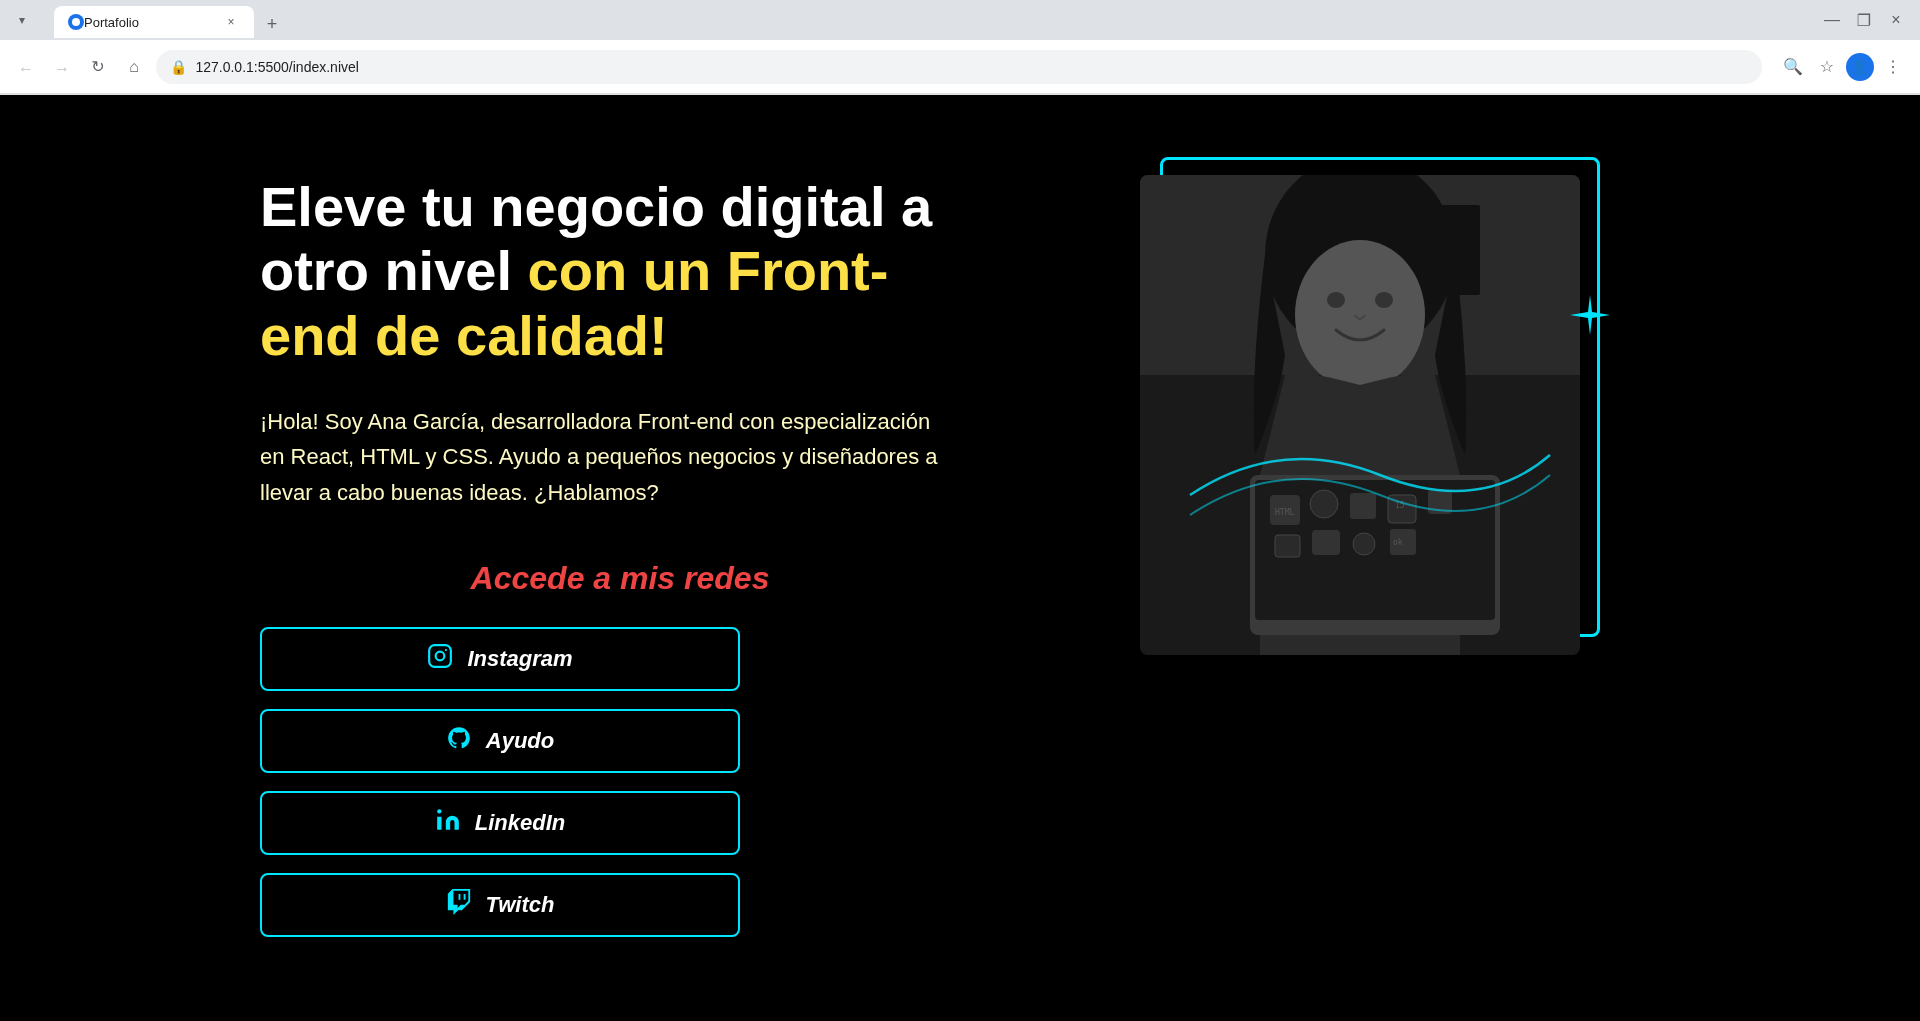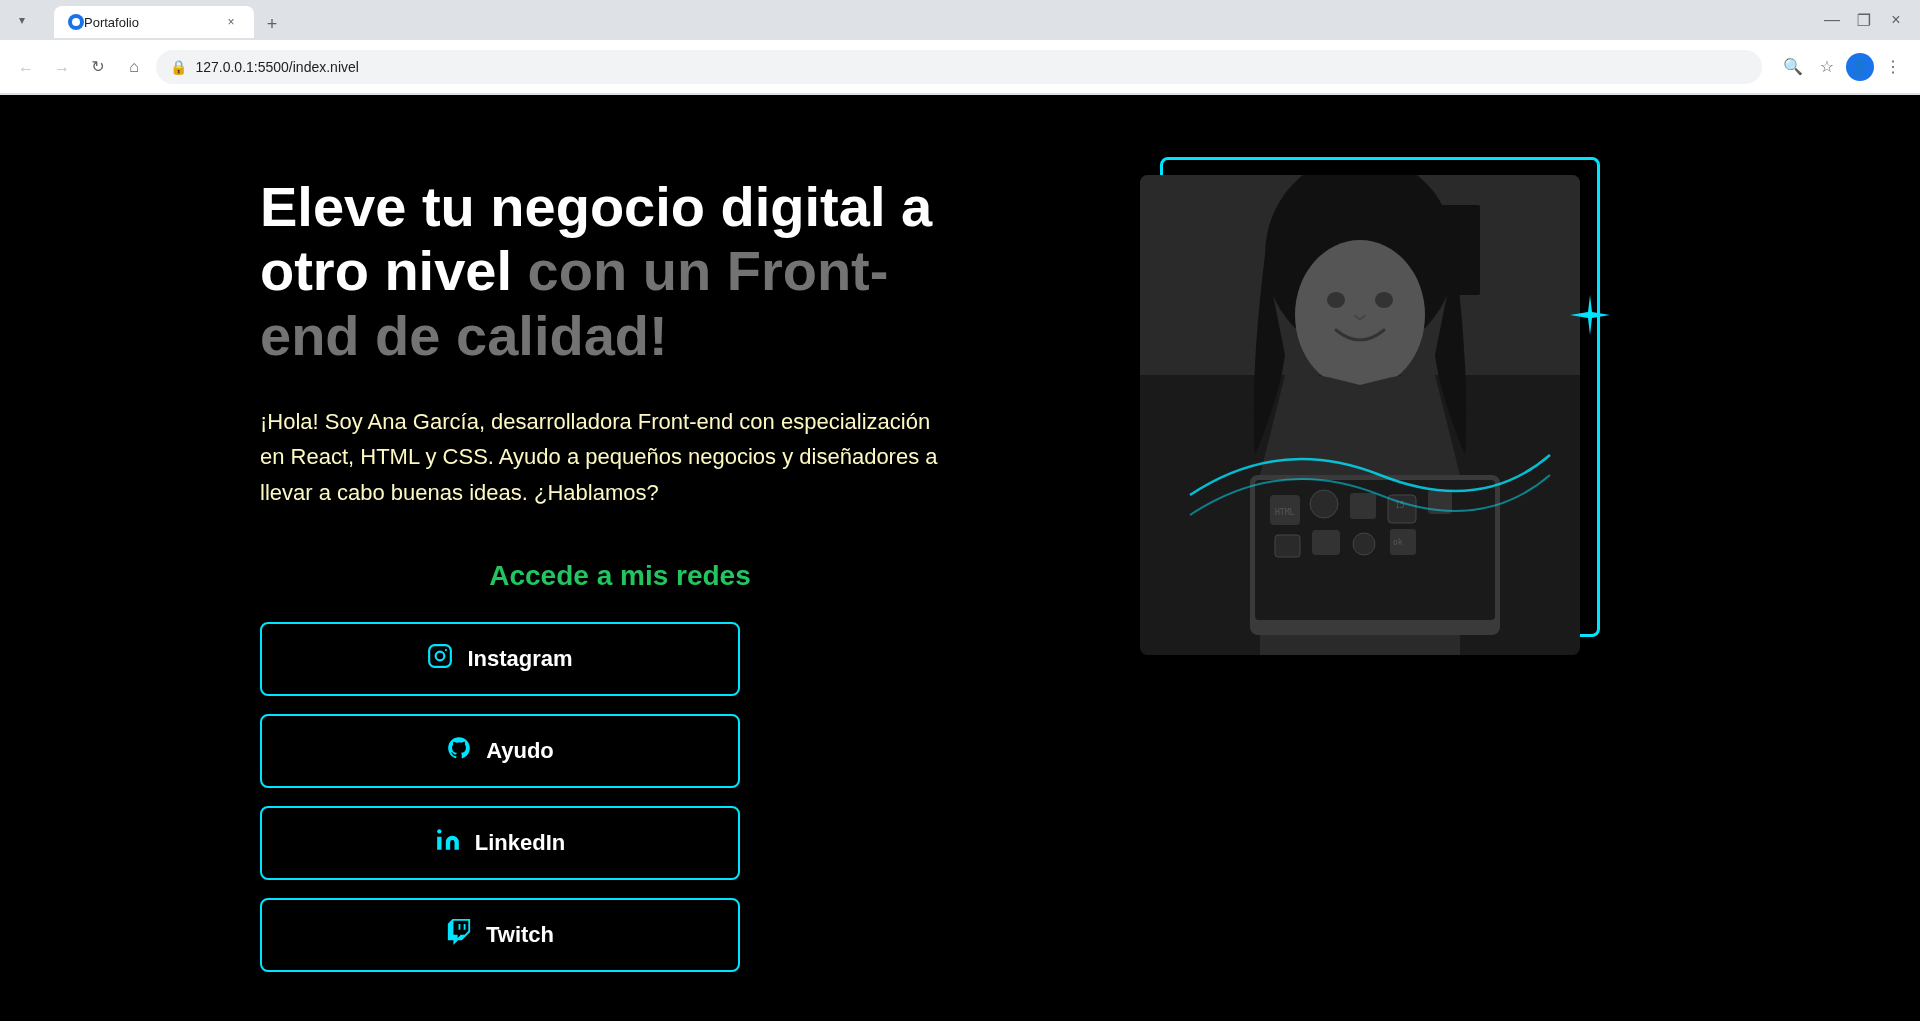--- a/index.html
+++ b/index.html
@@ -188,63 +188,65 @@
 
     .hero-title {
       font-size: 56px;
       font-weight: 900;
       line-height: 1.15;
       margin-bottom: 36px;
       color: #fff;
     }
 
     .hero-title .accent {
-      color: #737373;
+      color: #fde047;
       text-align: center;
     }
 
     .hero-description {
       font-size: 22px;
       line-height: 1.6;
       color: #fef9c3;
       margin-bottom: 50px;
       max-width: 680px;
     }
 
     .social-section-title {
       text-align: center;
-      font-size: 28px;
+      font-size: 32px;
       font-weight: 700;
-      color: #22c55e;
+      color: #ef4444;
       margin-bottom: 30px;
+      font-style: italic;
     }
 
     .social-buttons {
       display: flex;
       flex-direction: column;
       gap: 18px;
       max-width: 480px;
     }
 
     .social-btn {
       display: flex;
       align-items: center;
       justify-content: center;
       gap: 14px;
       width: 100%;
-      height: 74px;
+      height: 64px;
       border: 2px solid #00e5ff;
       border-radius: 8px;
       background: transparent;
       color: #fff;
       font-size: 22px;
       font-weight: 700;
       cursor: pointer;
       text-decoration: none;
       transition: background 0.2s;
+      font-style: italic;
     }
 
     .social-icon {
       color: #00e5ff;
       font-size: 24px;
     }
 
     
     .right-section {
       position: relative;

